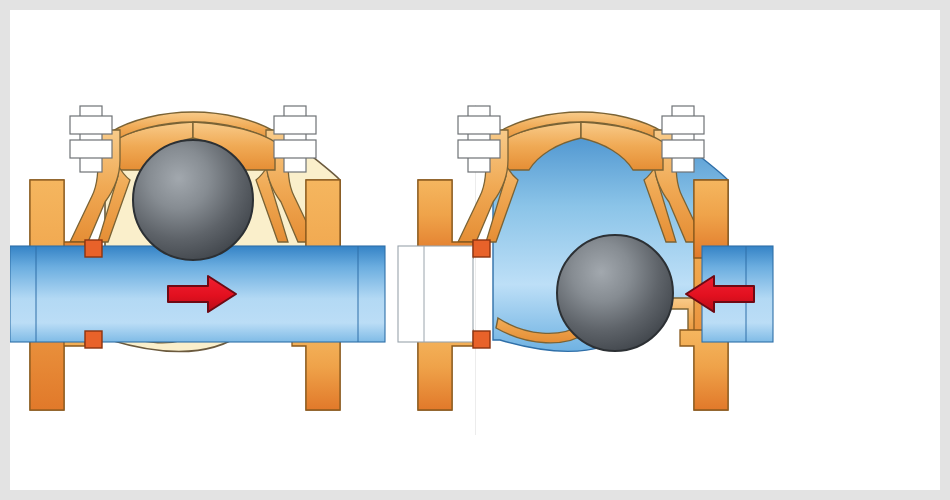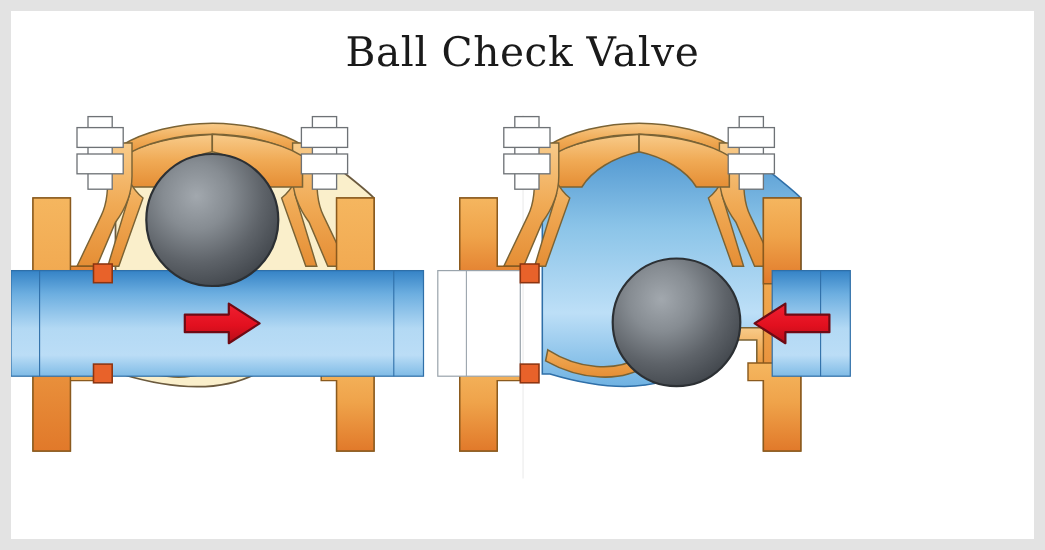--- a/index.html
+++ b/index.html
@@ -51,21 +51,20 @@
     height: 330px;
     background: #ececec;
   }
 </style>
 </head>
 <body>
 
 <div id="stage">
   <div id="canvas">
 
-    <div id="title">Ball Check Valve</div>
 
     <div class="vdivider"></div>
 
     <svg id="diagram-svg" viewBox="0 0 930 480" xmlns="http://www.w3.org/2000/svg">
       <defs>
         <linearGradient id="gWater" x1="0" y1="0" x2="0" y2="1">
           <stop offset="0%" stop-color="#3583C6"></stop>
           <stop offset="22%" stop-color="#6CAEE0"></stop>
           <stop offset="55%" stop-color="#B3D9F4"></stop>
           <stop offset="80%" stop-color="#BBDDF6"></stop>

